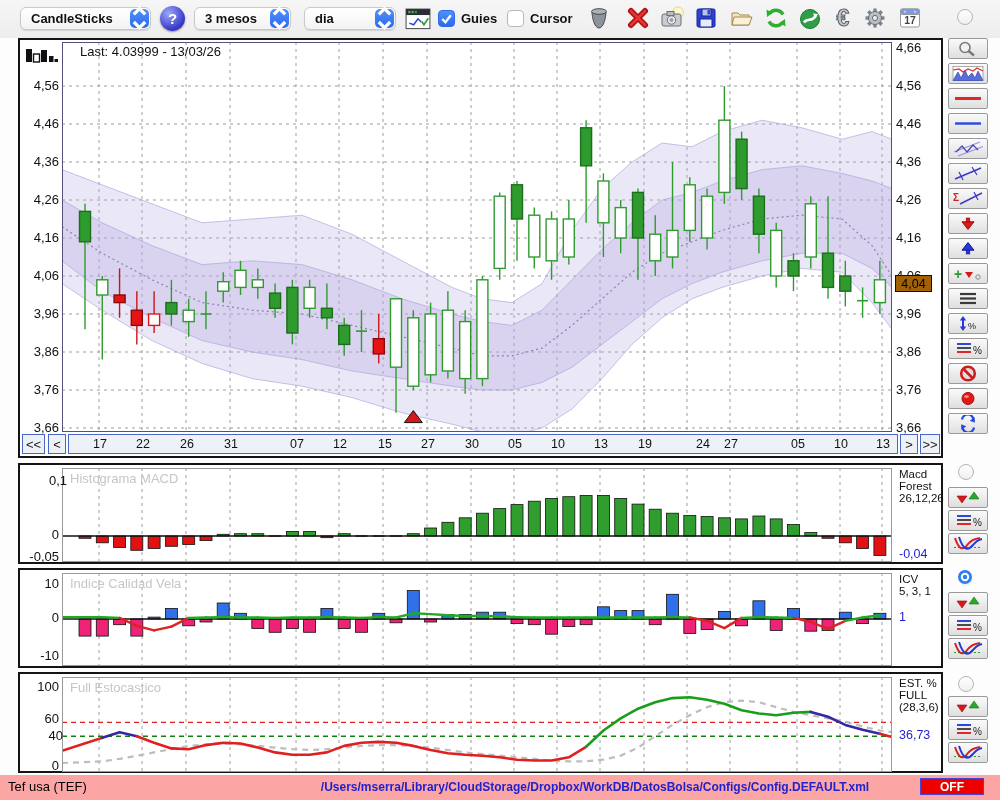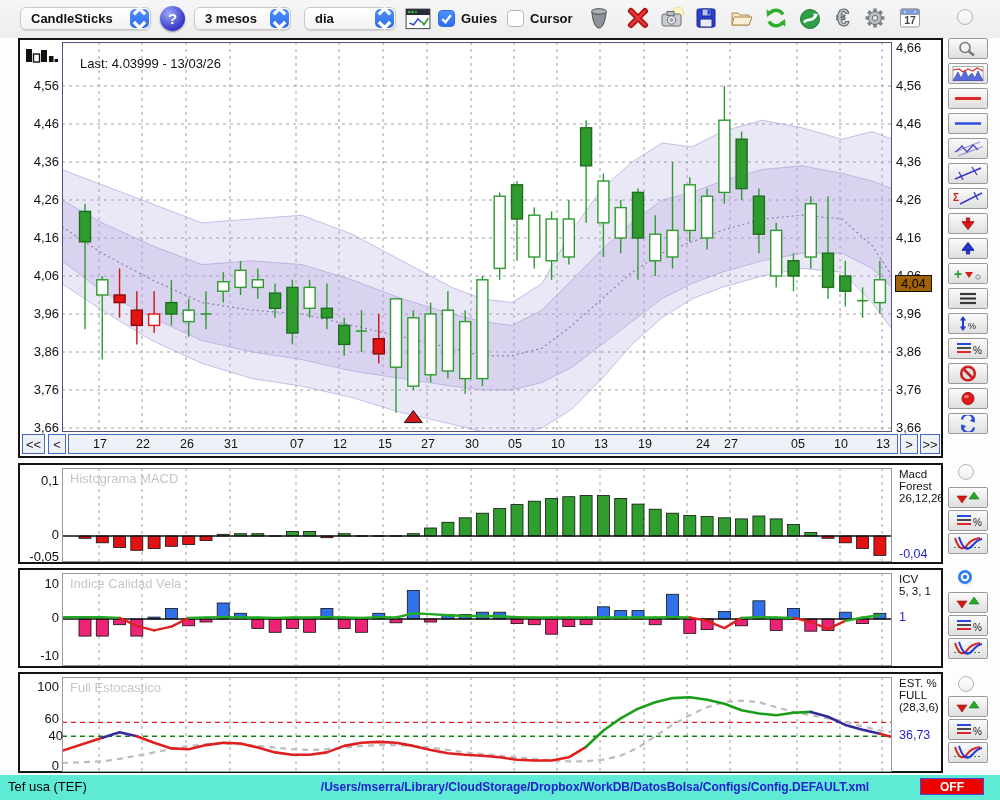--- a/index.html
+++ b/index.html
@@ -27,35 +27,35 @@
   .mini-chart-btn{position:absolute;left:405px;top:8px;width:26px;height:21px;}
   
   .panel{position:absolute;left:18px;background:#fff;border:2px solid #141414;}
   .panel-title{position:absolute;left:50px;top:6px;font-size:13px;color:#c6c6c6;z-index:3;}
   .ylab{position:absolute;width:37px;text-align:right;font-size:13px;color:#111;}
   .ylab-r{position:absolute;left:876px;font-size:13px;color:#111;text-align:left;}
   .plot-svg{position:absolute;left:42px;top:2px;}
   .ind-svg{position:absolute;left:42px;top:3px;}
   .right-lines{position:absolute;left:879px;top:3px;font-size:11.5px;line-height:12px;color:#111;white-space:pre-line;}
   .ind-value{position:absolute;left:879px;font-size:12.5px;color:#1f1fd0;}
-  .last-label{position:absolute;left:60px;top:16px;font-size:13px;color:#111;z-index:3;}
+  .last-label{position:absolute;left:60px;top:4px;font-size:13px;color:#111;z-index:3;}
   .hist-ico{position:absolute;left:5px;top:6px;width:34px;height:20px;}
   .price-tag{position:absolute;left:875px;top:235px;width:37px;height:17px;background:#a16207;border:1px solid #111;
     font-size:12.5px;display:flex;align-items:center;justify-content:center;color:#000;z-index:4;}
   
   .nav-btn{position:absolute;top:394px;height:20px;background:#eef1f8;border:1px solid #4868c8;
     font-size:13px;color:#222;display:flex;align-items:center;justify-content:center;}
   .nav-strip{position:absolute;left:48px;top:394px;width:830px;height:20px;background:#eef1f8;border:1px solid #4868c8;}
   .nav-strip span{position:absolute;top:2px;font-size:12.5px;color:#111;transform:translateX(-50%);}
   
   .tool-btn{position:absolute;left:948px;width:40px;height:21px;border:1px solid #9a9a9a;border-radius:2px;
     background:linear-gradient(#fafafa,#dfdfdf);display:flex;align-items:center;justify-content:center;}
   .tool-btn svg{width:36px;height:17px;}
   
-  .statusbar{position:absolute;left:0;top:775px;width:1000px;height:25px;background:#5eead4;}
+  .statusbar{position:absolute;left:0;top:775px;width:1000px;height:25px;background:#fca5a5;}
   .sb-symbol{position:absolute;left:8px;top:4px;font-size:13px;color:#000;font-weight:500;}
   .sb-path{position:absolute;left:250px;right:60px;top:5px;text-align:center;font-size:12px;color:#2222cc;font-weight:600;}
   .sb-off{position:absolute;left:920px;top:3px;width:64px;height:17px;background:#ee0000;border:1px solid #4646d8;
     color:#fff;font-weight:bold;font-size:12px;display:flex;align-items:center;justify-content:center;}
 </style>
 </head>
 <body>
 
 <div id="app">
 
@@ -438,21 +438,21 @@
         <rect x="725.5" y="56.6" width="12" height="11.4" fill="#2f9e2f" stroke="#111" stroke-width="0.8"></rect>
         <rect x="742.8" y="64.6" width="12" height="3.4" fill="#2f9e2f" stroke="#111" stroke-width="0.8"></rect>
         <rect x="760.0" y="68.0" width="12" height="2.3" fill="#e31212" stroke="#111" stroke-width="0.8"></rect>
         <rect x="777.3" y="68.0" width="12" height="6.8" fill="#e31212" stroke="#111" stroke-width="0.8"></rect>
         <rect x="794.6" y="68.0" width="12" height="12.5" fill="#e31212" stroke="#111" stroke-width="0.8"></rect>
         <rect x="811.9" y="68.0" width="12" height="19.4" fill="#e31212" stroke="#111" stroke-width="0.8"></rect>
         <line x1="0" y1="68" x2="830" y2="68" stroke="#111" stroke-width="1.3"></line>
         <rect x="0.5" y="0.5" width="829" height="93" fill="none" stroke="#999"></rect>
       </svg>
     <div id="macd-yl">
-        <div class="ylab" style="left: 2px; top: 8px;">0,1</div>
+        <div class="ylab" style="left: 10px; top: 8px;">0,1</div>
         <div class="ylab" style="left: 2px; top: 62px;">0</div>
         <div class="ylab" style="left: 2px; top: 84px;">-0,05</div>
       </div>
     <div class="right-lines">Macd
 Forest
 26,12,26</div>
     <div class="ind-value" style="top:82px;">-0,04</div>
   </div>
 
   <div class="panel" id="icv-panel" style="top:568px;width:925px;height:100px;">

